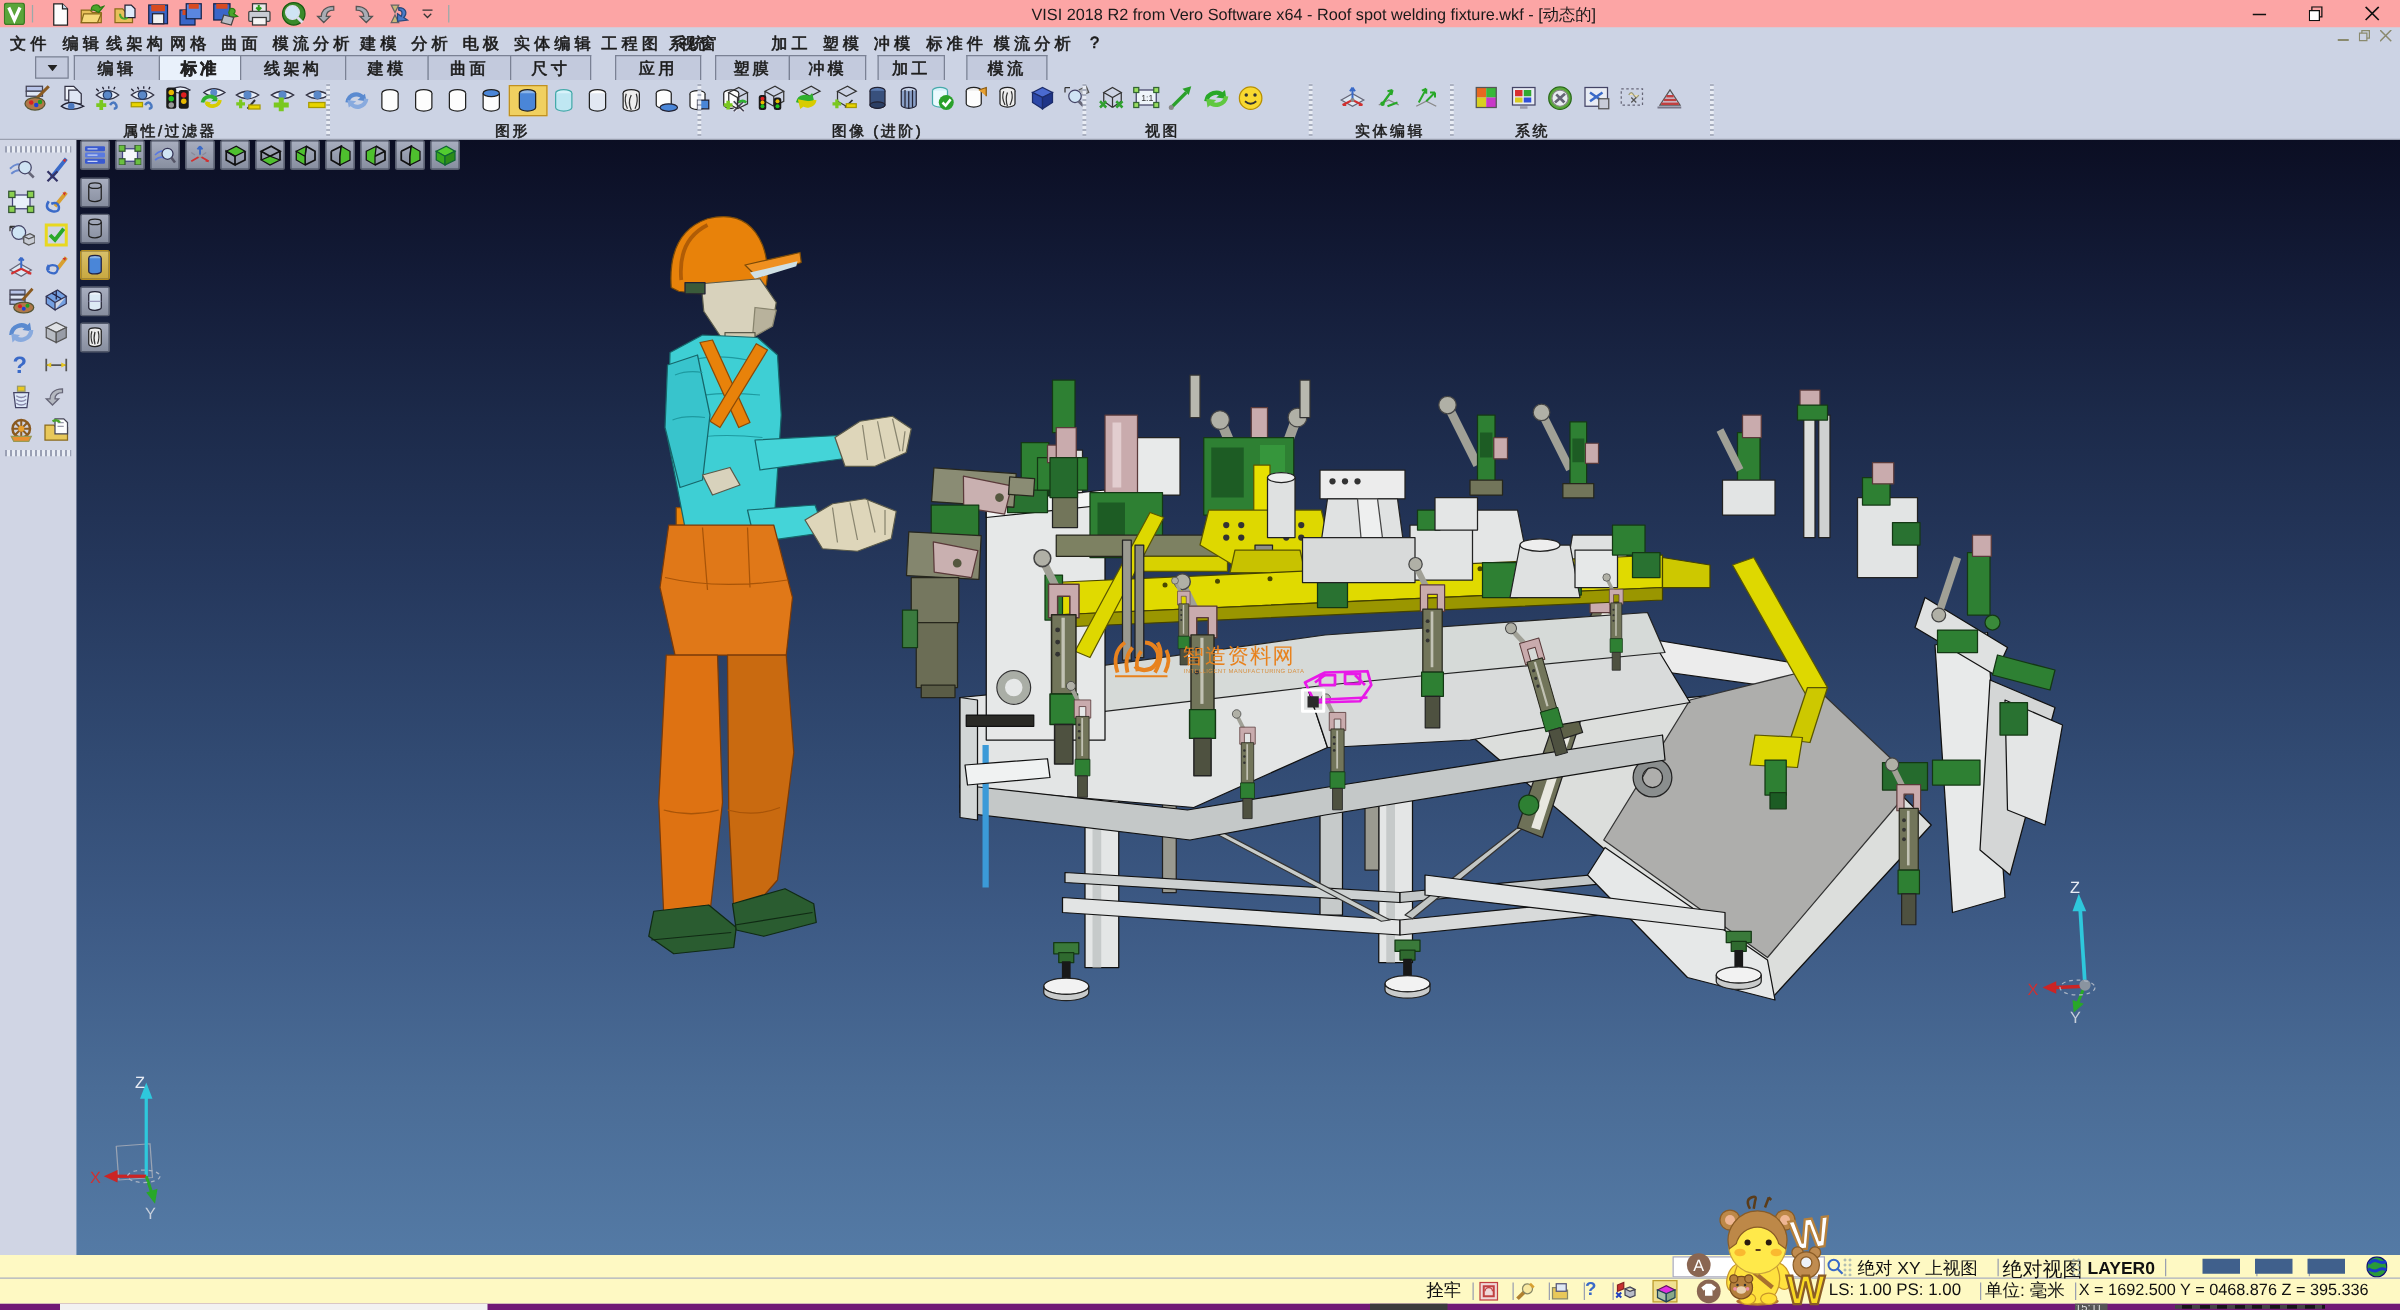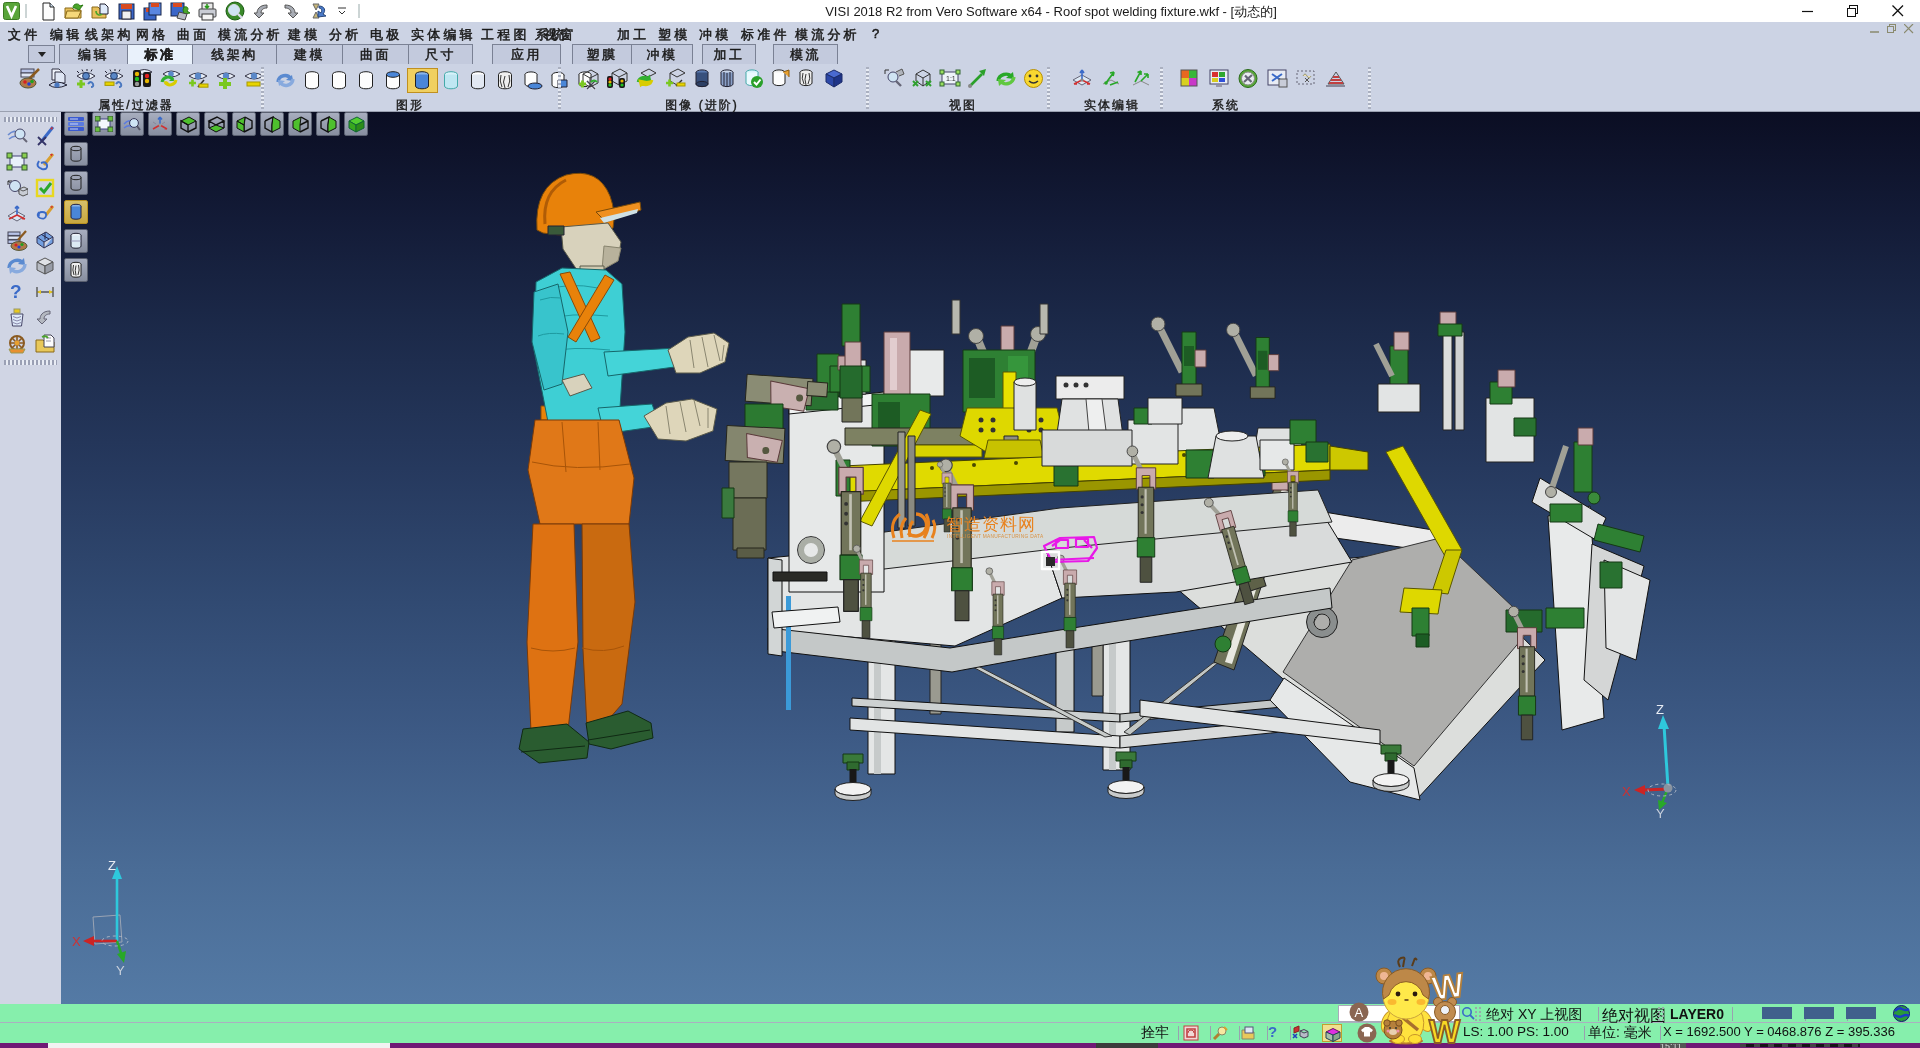--- a/index.html
+++ b/index.html
@@ -1,18 +1,18 @@
 <!DOCTYPE html>
 <html><head>
 <meta charset="utf-8">
 <style>
 *{margin:0;padding:0;box-sizing:border-box}
 html,body{width:1920px;height:1048px;overflow:hidden;font-family:"Liberation Sans",sans-serif;position:relative;background:#cdd3e4}
 .abs{position:absolute}
-#titlebar{left:0;top:0;width:1920px;height:22px;background:#ffffff;z-index:30}
+#titlebar{left:0;top:0;width:1920px;height:22px;background:#fca5a5;z-index:30}
 #title-text{position:absolute;left:310px;right:128px;top:3px;text-align:center;font-size:13px;color:#1a1a1a}
 #qat{position:absolute;left:2px;top:1px;height:20px;display:flex;align-items:center}
 #qat svg{margin:0 1px}
 #winbtns{position:absolute;right:0;top:0;height:22px;display:flex;align-items:center}
 #winbtns .wb{width:45px;height:22px;display:flex;align-items:center;justify-content:center}
 #menubar{left:0;top:22px;width:1920px;height:22px;background:#ccd3e4;z-index:30;font-size:13px;color:#111}
 #menubar .mi{position:absolute;top:4px;letter-spacing:3.2px;white-space:nowrap;-webkit-text-stroke:0.5px #222}
 #mdibtns{position:absolute;right:6px;top:24px;display:flex;gap:7px;z-index:31}
 #tabrow{left:0;top:44px;width:1920px;height:20px;background:#ccd3e4;z-index:30;display:flex;align-items:flex-end;font-size:13px;color:#111}
 .tab{height:20px;line-height:19px;border:1px solid #7a8194;border-bottom:none;background:#c3cadd;margin-right:-1px;white-space:nowrap;text-align:center;letter-spacing:2.5px;-webkit-text-stroke:0.5px #222}
@@ -28,21 +28,21 @@
 #palette{position:absolute;left:0px;top:3px;width:61px}
 .prow{display:flex;justify-content:center;gap:4px;margin-bottom:2px}
 .pcell{width:24px;height:24px;display:flex;align-items:center;justify-content:center}
 .grip{height:5px;margin:2px 4px;background-image:repeating-linear-gradient(90deg,#9aa0b4 0 2px,#e8ecf4 2px 4px)}
 #viewport{left:61px;top:112px;width:1859px;height:892px;background:linear-gradient(180deg,#0b0e23 0%,#131b37 12%,#1c2a4a 25%,#26395e 40%,#314a72 55%,#3d5a85 70%,#4a6c96 85%,#547aa5 100%);z-index:1}
 #scene{left:0;top:0;width:1920px;height:1048px;z-index:5;pointer-events:none}
 #vtb-h{left:64px;top:112px;z-index:22;display:flex;gap:4px}
 #vtb-v{left:64px;top:142px;z-index:22;display:flex;flex-direction:column;gap:5px}
 .vbtn{width:24px;height:24px;background:linear-gradient(180deg,#a8aebf,#878e9f);border:1px solid #5a6070;border-radius:2px;display:flex;align-items:center;justify-content:center}
 .vbtn.hl{background:linear-gradient(180deg,#d8c06a,#c8a840);border:1px solid #b89020}
-#statusbar{left:0;top:1004px;width:1920px;height:39px;background:#86efac;z-index:30;font-size:13px;color:#111}
+#statusbar{left:0;top:1004px;width:1920px;height:39px;background:#fef9c3;z-index:30;font-size:13px;color:#111}
 #statusbar span{white-space:nowrap}
 #srow1{position:absolute;left:0;top:0;width:1920px;height:19px;border-bottom:1px solid #aab0c0}
 #srow2{position:absolute;left:0;top:19px;width:1920px;height:20px;display:flex;align-items:center}
 #taskbar{left:0;top:1043px;width:1920px;height:5px;background:#701a75;z-index:40}
 #tsearch{position:absolute;left:48px;top:0;width:342px;height:5px;background:#f2f2f2}
 .sep-v{width:1px;height:14px;background:#9aa0b0;margin:0 6px}
 </style>
 </head>
 <body>
 <div class="abs" id="viewport"></div>
@@ -703,21 +703,21 @@
         </svg>
   <svg width="23" height="21">
           <path d="M4 6 L12 2 L20 6 L12 10 Z" fill="#4a6ad0" stroke="#1c2c6a"></path>
           <path d="M4 6 V14 L12 19 V10 Z" fill="#2c48a8" stroke="#1c2c6a"></path>
           <path d="M20 6 V14 L12 19 V10 Z" fill="#1e3488" stroke="#1c2c6a"></path>
         </svg>
  </div>
  <div class="tlabel">图像 (进阶)</div>
 </div>
 <div class="tsep" style="left:866px"></div>
-<div class="tgroup" style="left:880px;width:166px">
+<div class="tgroup" style="left:847px;width:166px">
  <div class="ticons">
   <svg width="22" height="21">
           <path d="M2 2 h4 M2 2 v4" stroke="#333"></path>
           <circle cx="10" cy="9" r="5" fill="#cfe4f4" stroke="#446"></circle>
           <line x1="13" y1="13" x2="18" y2="18" stroke="#667" stroke-width="2.4"></line>
           <path d="M13 4 L19 1 L21 6 L16 8" fill="#b0b4bc" stroke="#555"></path>
         </svg>
   <svg width="22" height="21">
           <path d="M5 6 L12 2 L19 6 L12 10 Z M5 6 V13 L12 18 M19 6 V13 L12 18 M12 10 V18" fill="none" stroke="#333"></path>
           <path d="M2 13 l5 5 M7 13 l-5 5" stroke="#30a030" stroke-width="2"></path>

